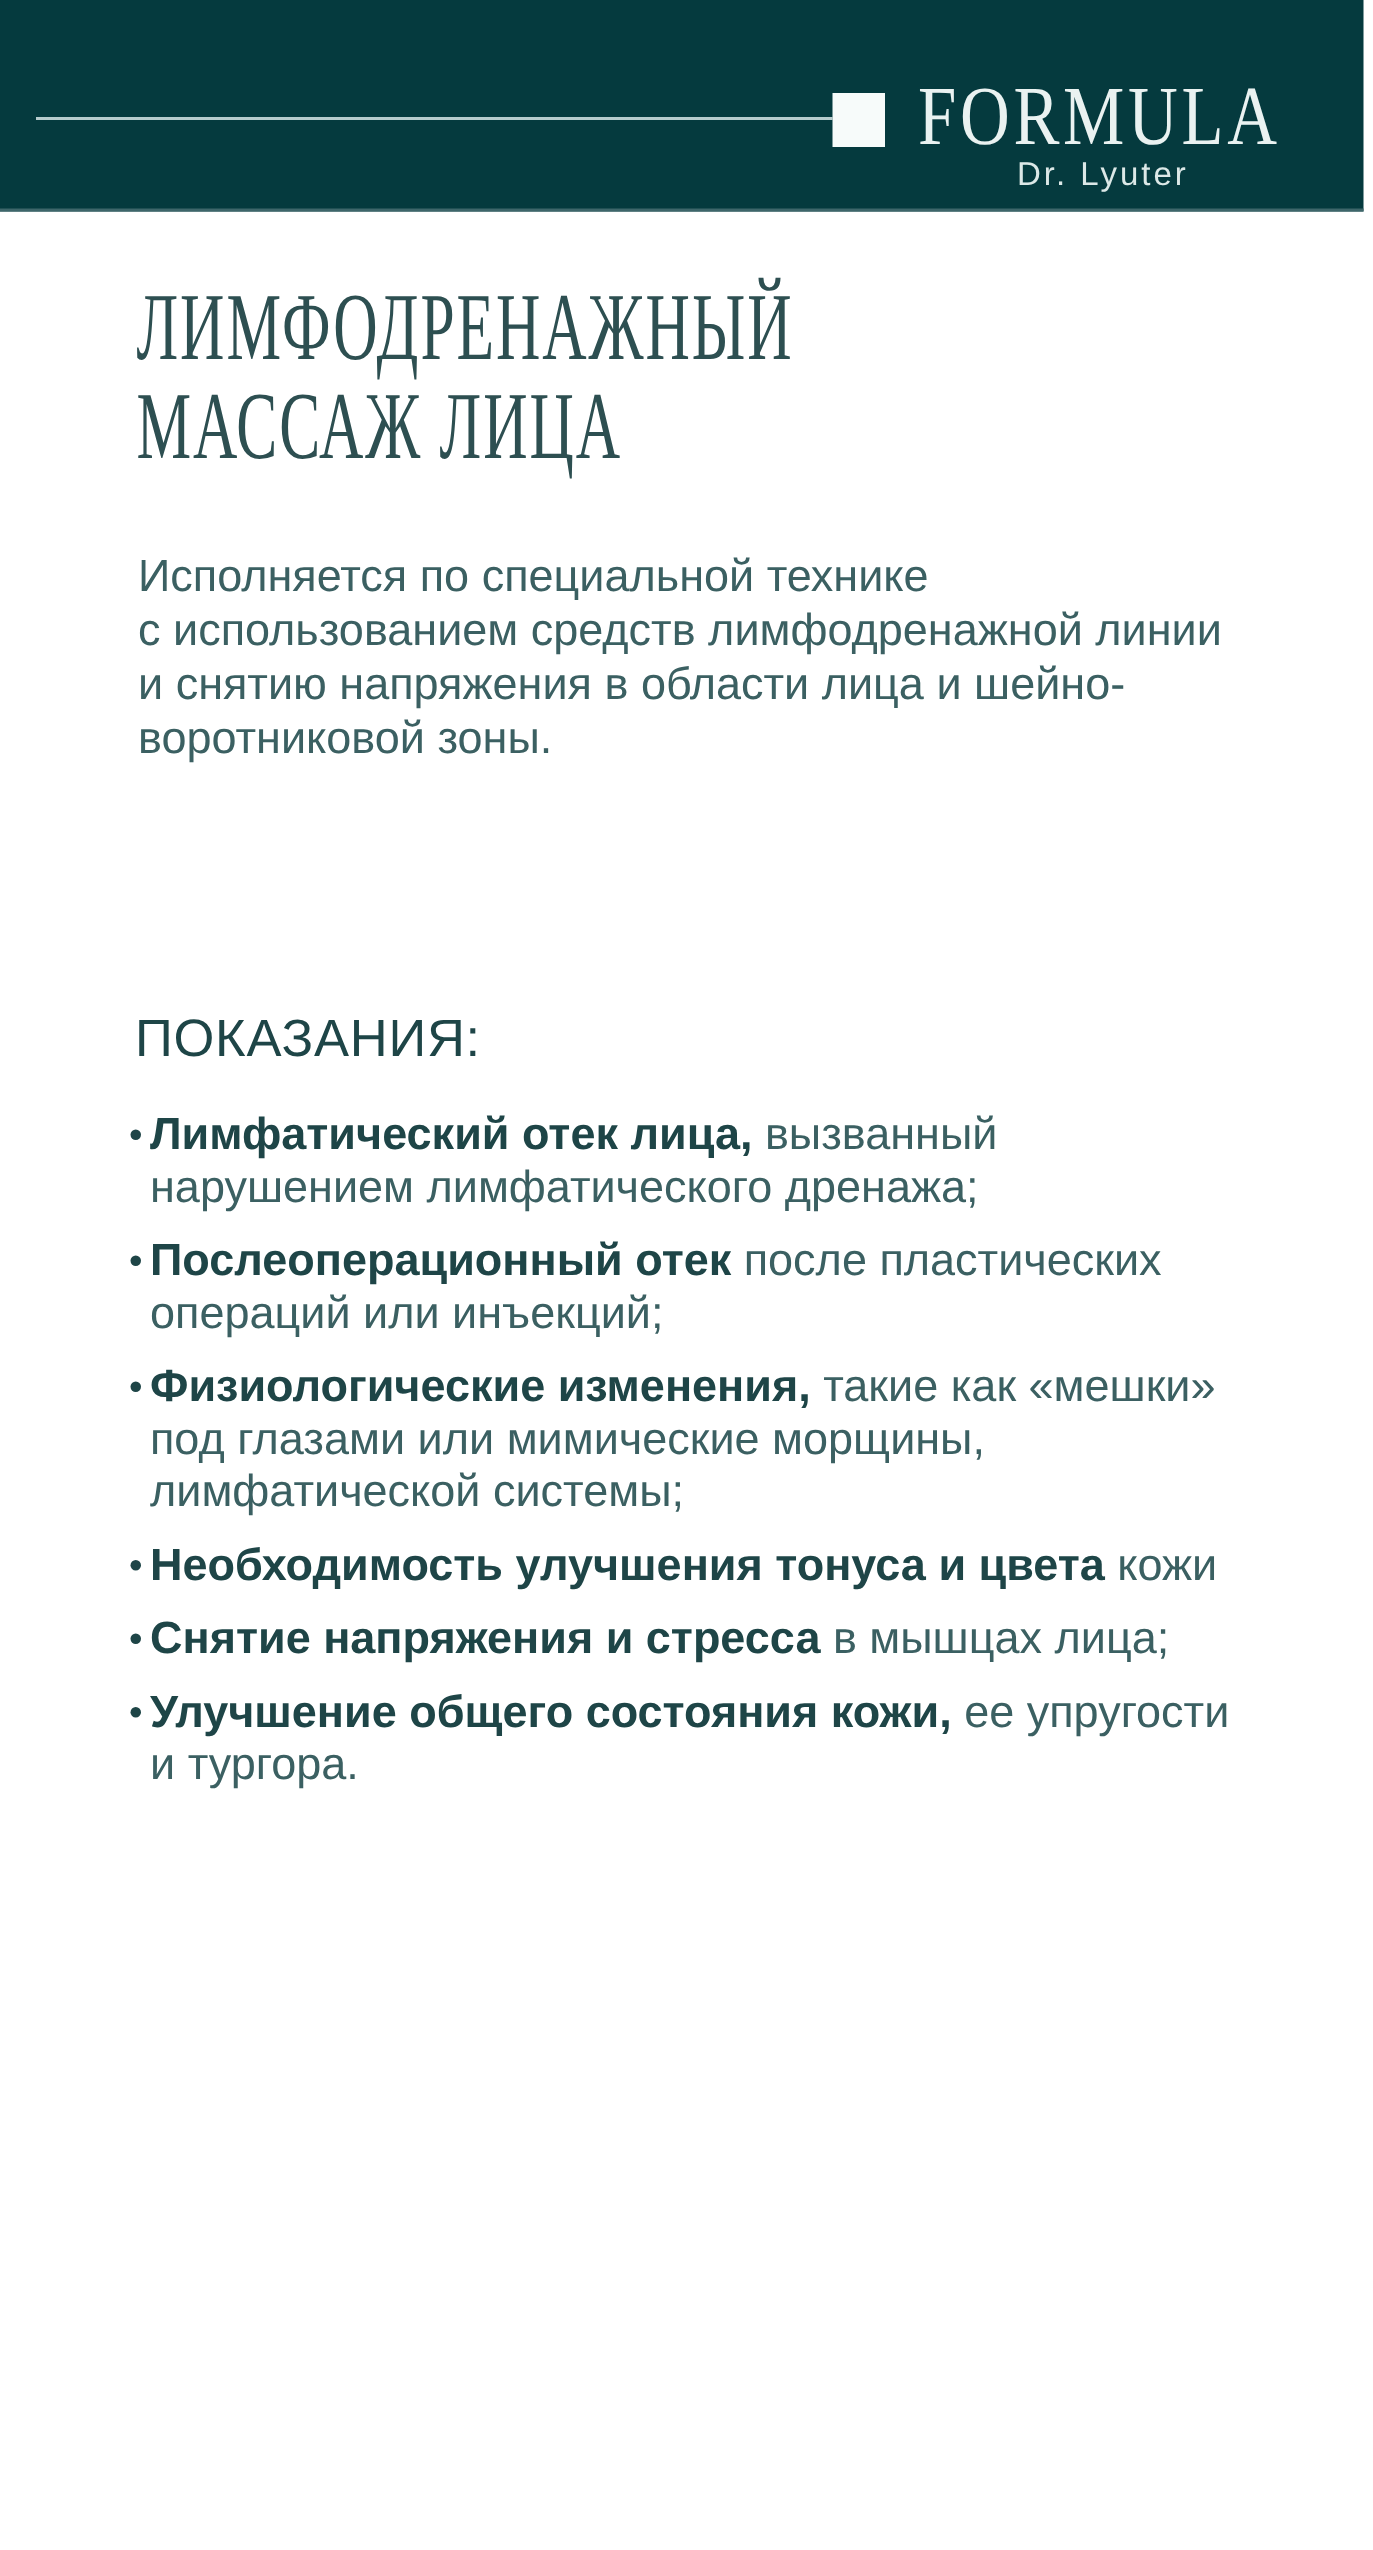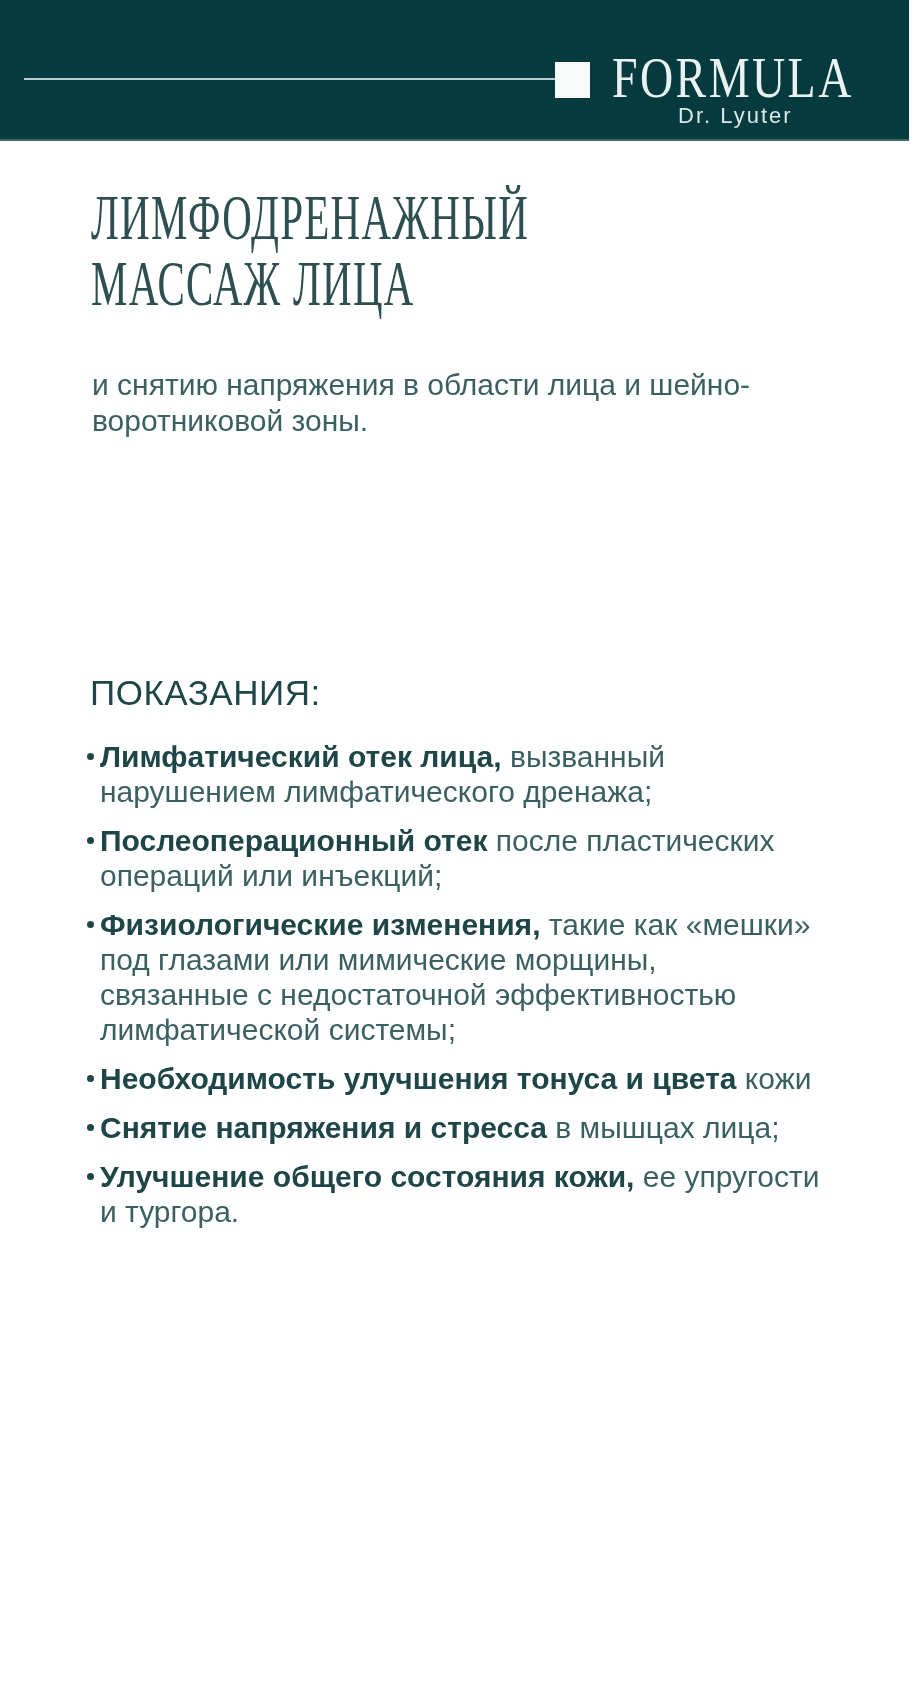--- a/index.html
+++ b/index.html
@@ -110,20 +110,22 @@
     <div class="brand-name">FORMULA</div>
     <div class="brand-sub">Dr. Lyuter</div>
   </header>
 
   <h1 class="page-title">
     <div class="t-line">ЛИМФОДРЕНАЖНЫЙ</div>
     <div class="t-line">МАССАЖ ЛИЦА</div>
   </h1>
 
   <div class="intro">
+    <div class="p-line">Исполняется по специальной технике</div>
+    <div class="p-line">с использованием средств лимфодренажной линии</div>
     <div class="p-line">и снятию напряжения в области лица и шейно-</div>
     <div class="p-line">воротниковой зоны.</div>
   </div>
 
   <h2 class="section-heading">ПОКАЗАНИЯ:</h2>
 
   <ul class="indications-list">
 
     <li>
       <span class="dot"></span>
@@ -134,21 +136,20 @@
     <li>
       <span class="dot"></span>
       <div class="b-line"><span class="lead">Послеоперационный отек</span><span> после пластических</span></div>
       <div class="b-line">операций или инъекций;</div>
     </li>
 
     <li>
       <span class="dot"></span>
       <div class="b-line"><span class="lead">Физиологические изменения,</span><span> такие как «мешки»</span></div>
       <div class="b-line">под глазами или мимические морщины,</div>
-      <div class="b-line">связанные с недостаточной эффективностью</div>
       <div class="b-line">лимфатической системы;</div>
     </li>
 
 
     <li>
       <span class="dot"></span>
       <div class="b-line"><span class="lead">Необходимость улучшения тонуса и цвета</span><span> кожи</span></div>
     </li>
 
     <li>

